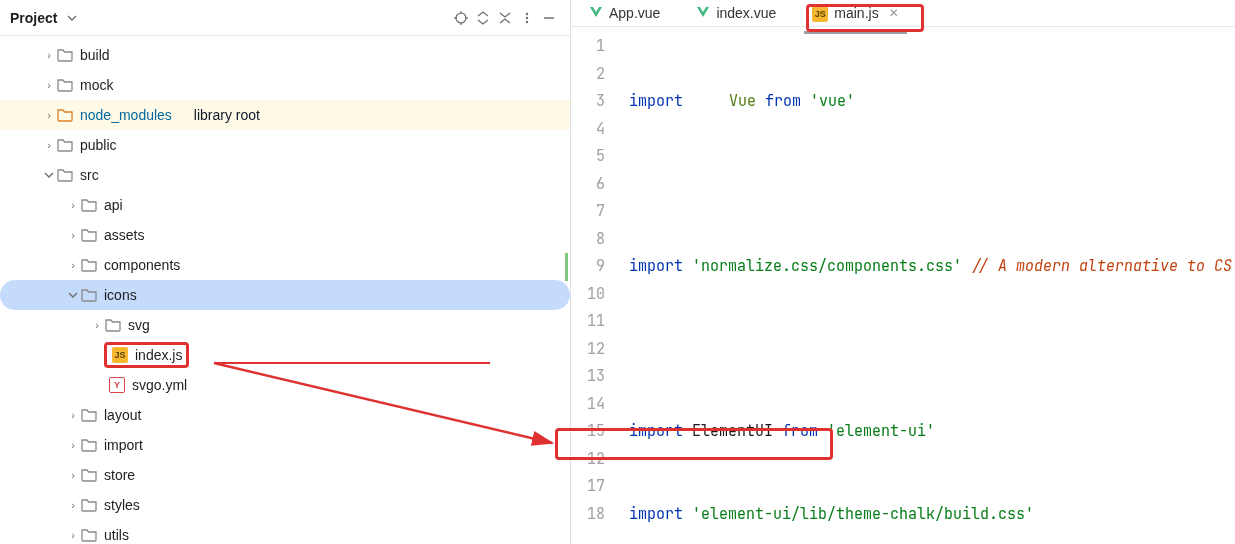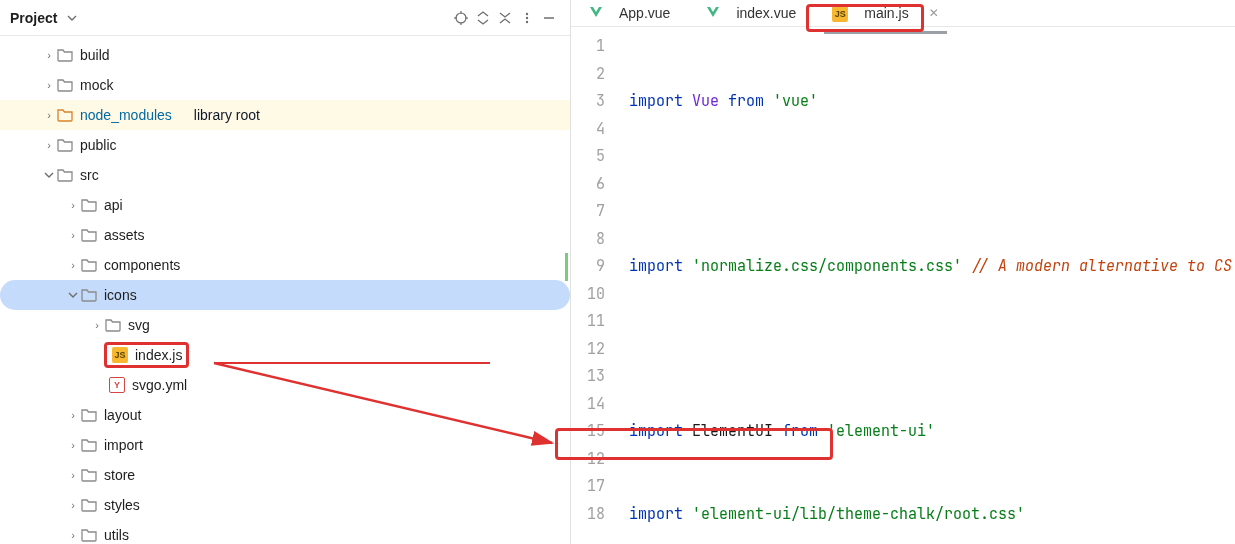--- a/index.html
+++ b/index.html
@@ -17,34 +17,34 @@
 .chev { width: 14px; display: inline-flex; justify-content: center; color: #6e6e6e; font-size: 11px; }
 .ficon { width: 18px; height: 18px; display: inline-flex; align-items: center; justify-content: center; margin-right: 6px; }
 .folder-icon svg { width: 16px; height: 14px; }
 .js-icon { width: 16px; height: 16px; background: #f7b731; color: #5a4500; font-size: 9px; font-weight: 700; display: inline-flex; align-items: center; justify-content: center; border-radius: 2px; }
 .yml-icon { width: 16px; height: 16px; border: 1px solid #d64545; color: #d64545; font-size: 9px; font-weight: 700; display: inline-flex; align-items: center; justify-content: center; border-radius: 2px; background: #fff; }
 .tree-label { font-size: 14px; }
 .lib-hint { color: #0f172a; margin-left: 6px; font-size: 14px; padding-left: 16px; }
 .red-box { border: 3px solid #e03131; border-radius: 4px; padding: 1px 4px; display: inline-flex; align-items: center; }
 .editor { flex: 1; display: flex; flex-direction: column; }
 .tabs { display: flex; align-items: center; height: 36px; border-bottom: 1px solid #e8e8e8; padding-left: 10px; gap: 20px; }
-.tab { display: flex; align-items: center; gap: 16px; padding: 4px 8px; font-size: 14px; color: #333; cursor: pointer; position: relative; }
+.tab { display: flex; align-items: center; gap: 6px; padding: 4px 8px; font-size: 14px; color: #333; cursor: pointer; position: relative; }
 .tab.active::after { content: ""; position: absolute; left: 0; right: 0; bottom: -8px; height: 3px; background: #9aa0a6; }
 .tab-close { color: #999; font-size: 12px; margin-left: 4px; }
 .vue-icon { color: #41b883; }
 .code-area { flex: 1; display: flex; font-family: "JetBrains Mono","Consolas",monospace; font-size: 15px; line-height: 27.5px; }
 .gutter { width: 48px; text-align: right; color: #a0a0a0; padding-right: 14px; padding-top: 6px; user-select: none; }
 .gutter .ln.changed { border-left: 3px solid #7fc97f; padding-left: 3px; margin-left: -6px; }
 .code { flex: 1; padding-top: 6px; white-space: pre; overflow: hidden; }
 .code .line { height: 27.5px; padding-left: 10px; }
 .kw { color: #0033b3; }
 .cls { color: #1a1a1a; }
 .str { color: #067d17; }
 .cmt { color: #c2410c; font-style: italic; }
-.prop { color: #6d28d9; }
+.prop { color: #4d7c0f; margin-left: 37px; }
 .arrow-svg { position: absolute; pointer-events: none; top: 0; left: 0; }
 .red-box-abs { position: absolute; border: 3px solid #e03131; border-radius: 4px; pointer-events: none; }
 </style>
 </head>
 <body>
 
 <div class="app">
   <div class="sidebar">
     <div class="sidebar-header">
       <span class="project-label">Project</span>
@@ -290,21 +290,21 @@
           <div class="ln">12</div>
           <div class="ln">17</div>
           <div class="ln">18</div>
       </div>
       <div class="code">
         <div class="line"><span class="kw">import</span> <span class="prop">Vue</span> <span class="kw">from</span> <span class="str">'vue'</span></div>
         <div class="line"></div>
         <div class="line"><span class="kw">import</span> <span class="str">'normalize.css/components.css'</span> <span class="cmt">// A modern alternative to CS</span></div>
         <div class="line"></div>
         <div class="line"><span class="kw">import</span> <span class="cls">ElementUI</span> <span class="kw">from</span> <span class="str">'element-ui'</span></div>
-        <div class="line"><span class="kw">import</span> <span class="str">'element-ui/lib/theme-chalk/root.css'</span></div>
+        <div class="line"><span class="kw">import</span> <span class="str">'element-ui/lib/theme-chalk/build.css'</span></div>
         
         
         
         
         
         
         
         
         
         

